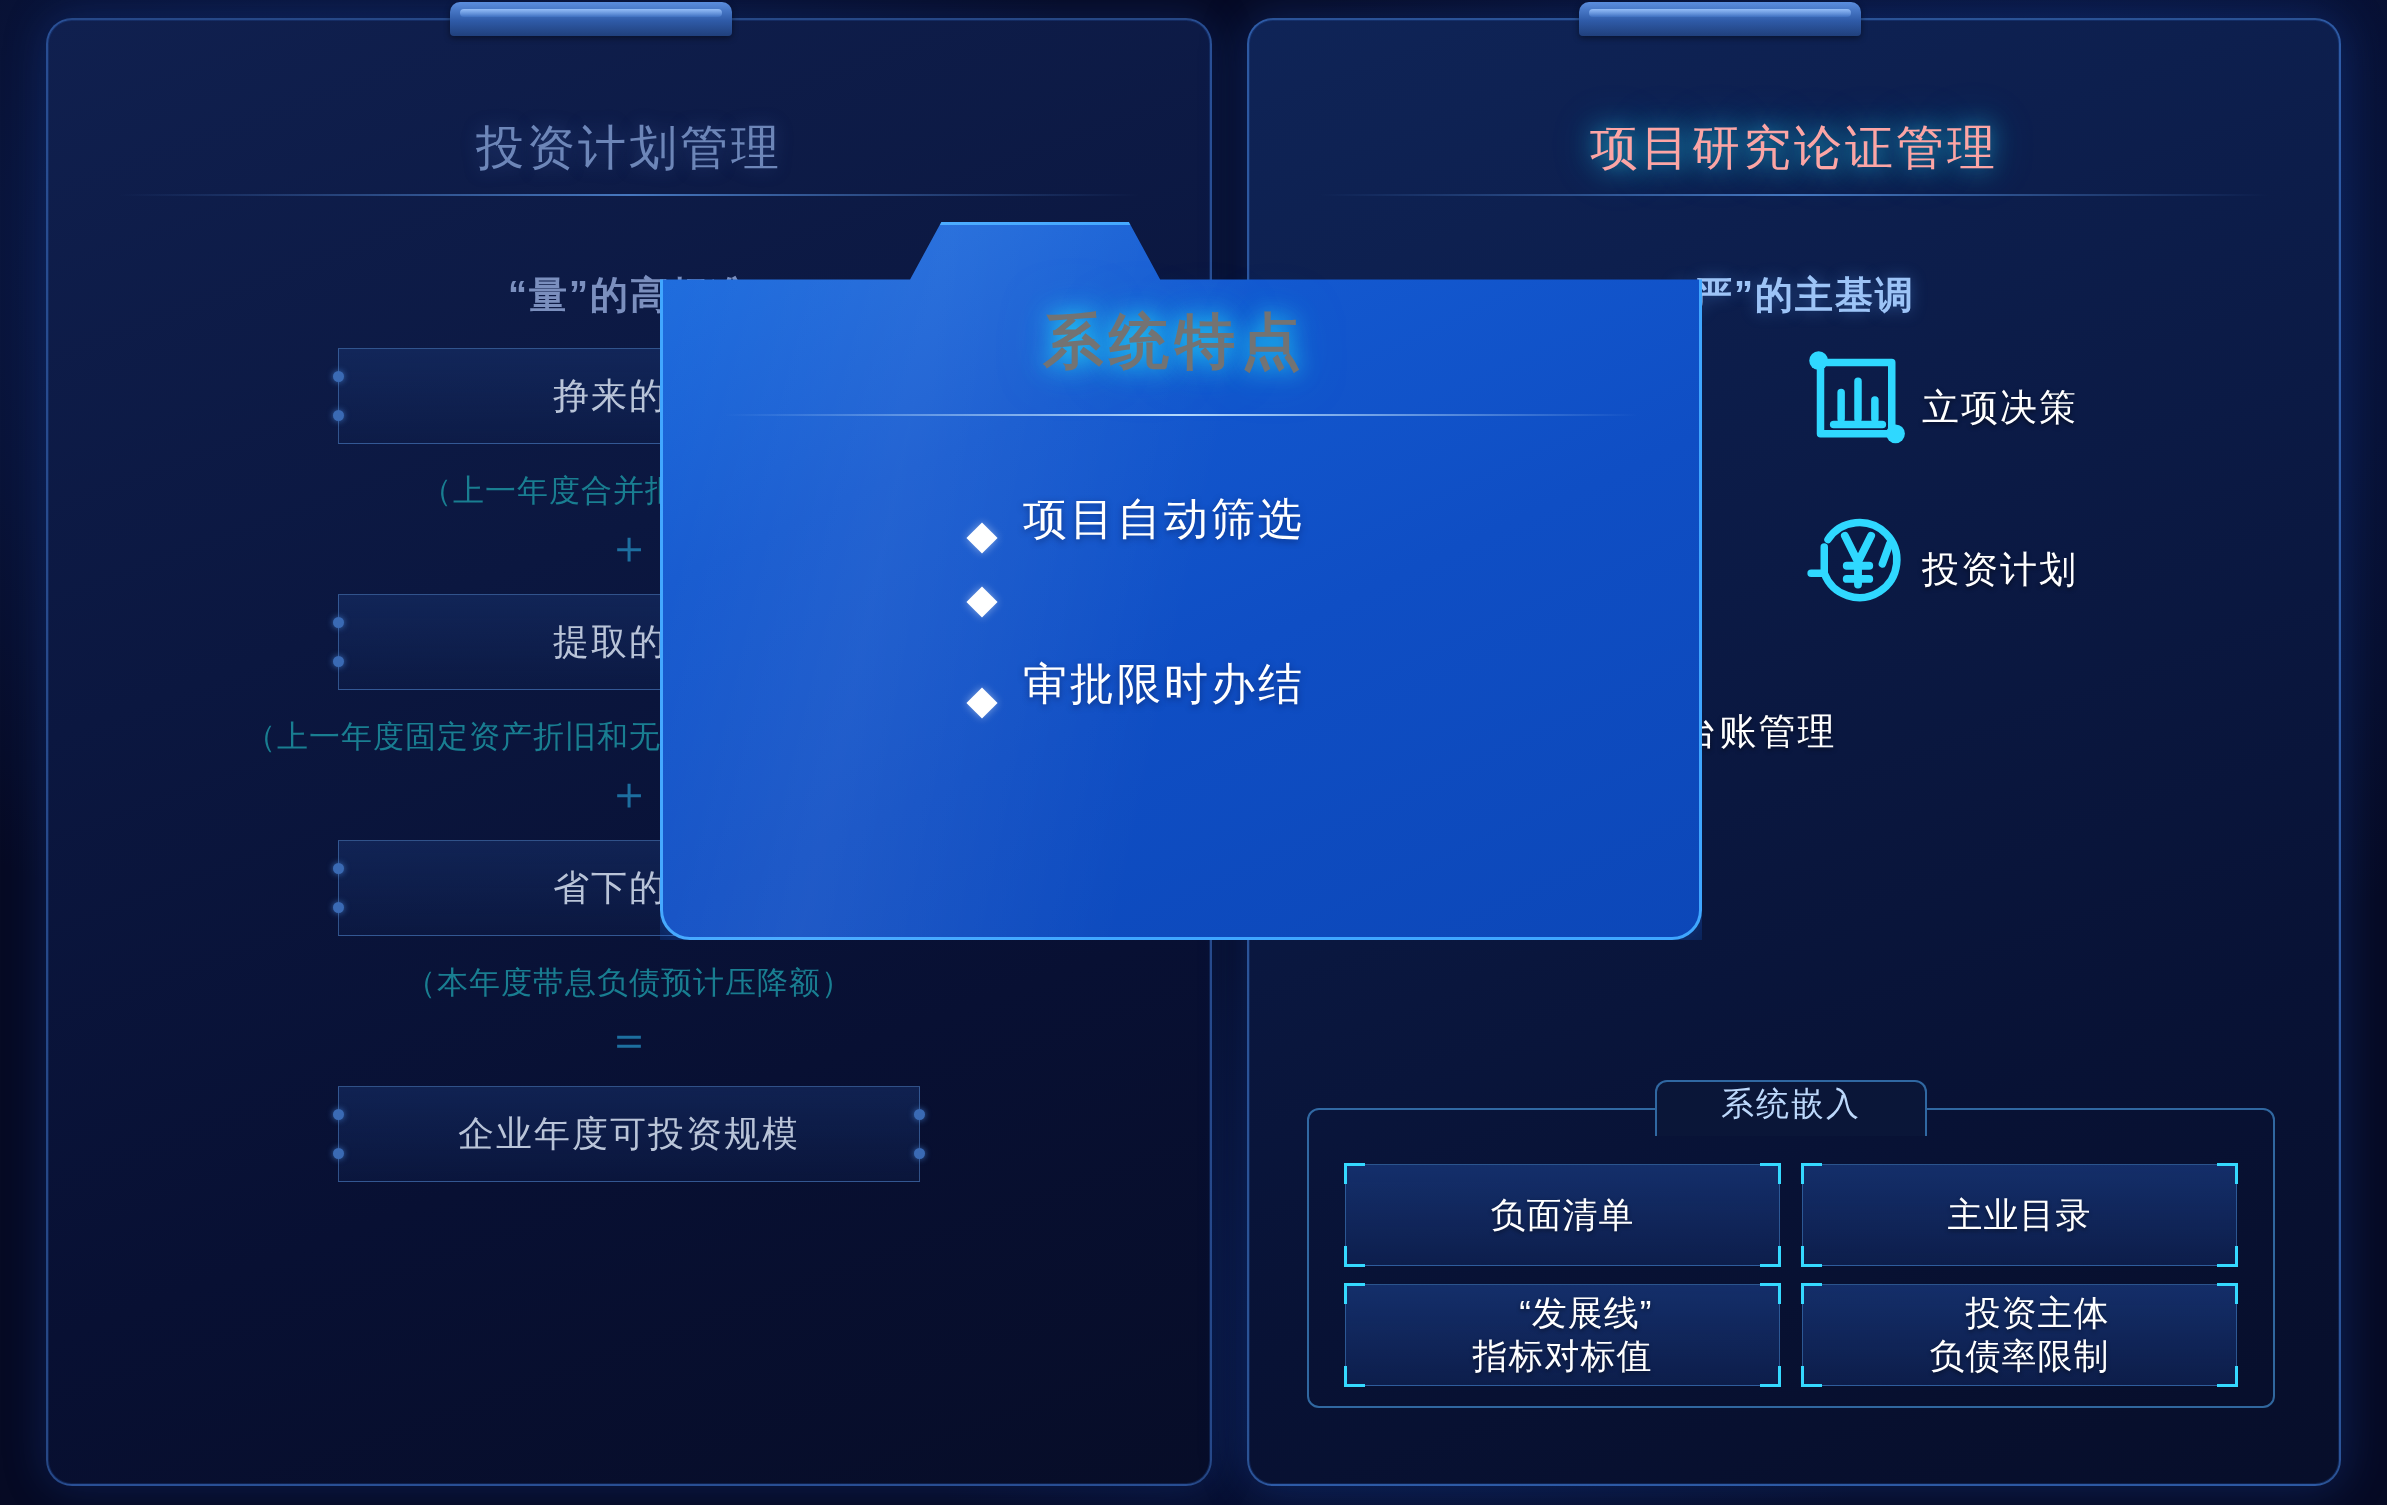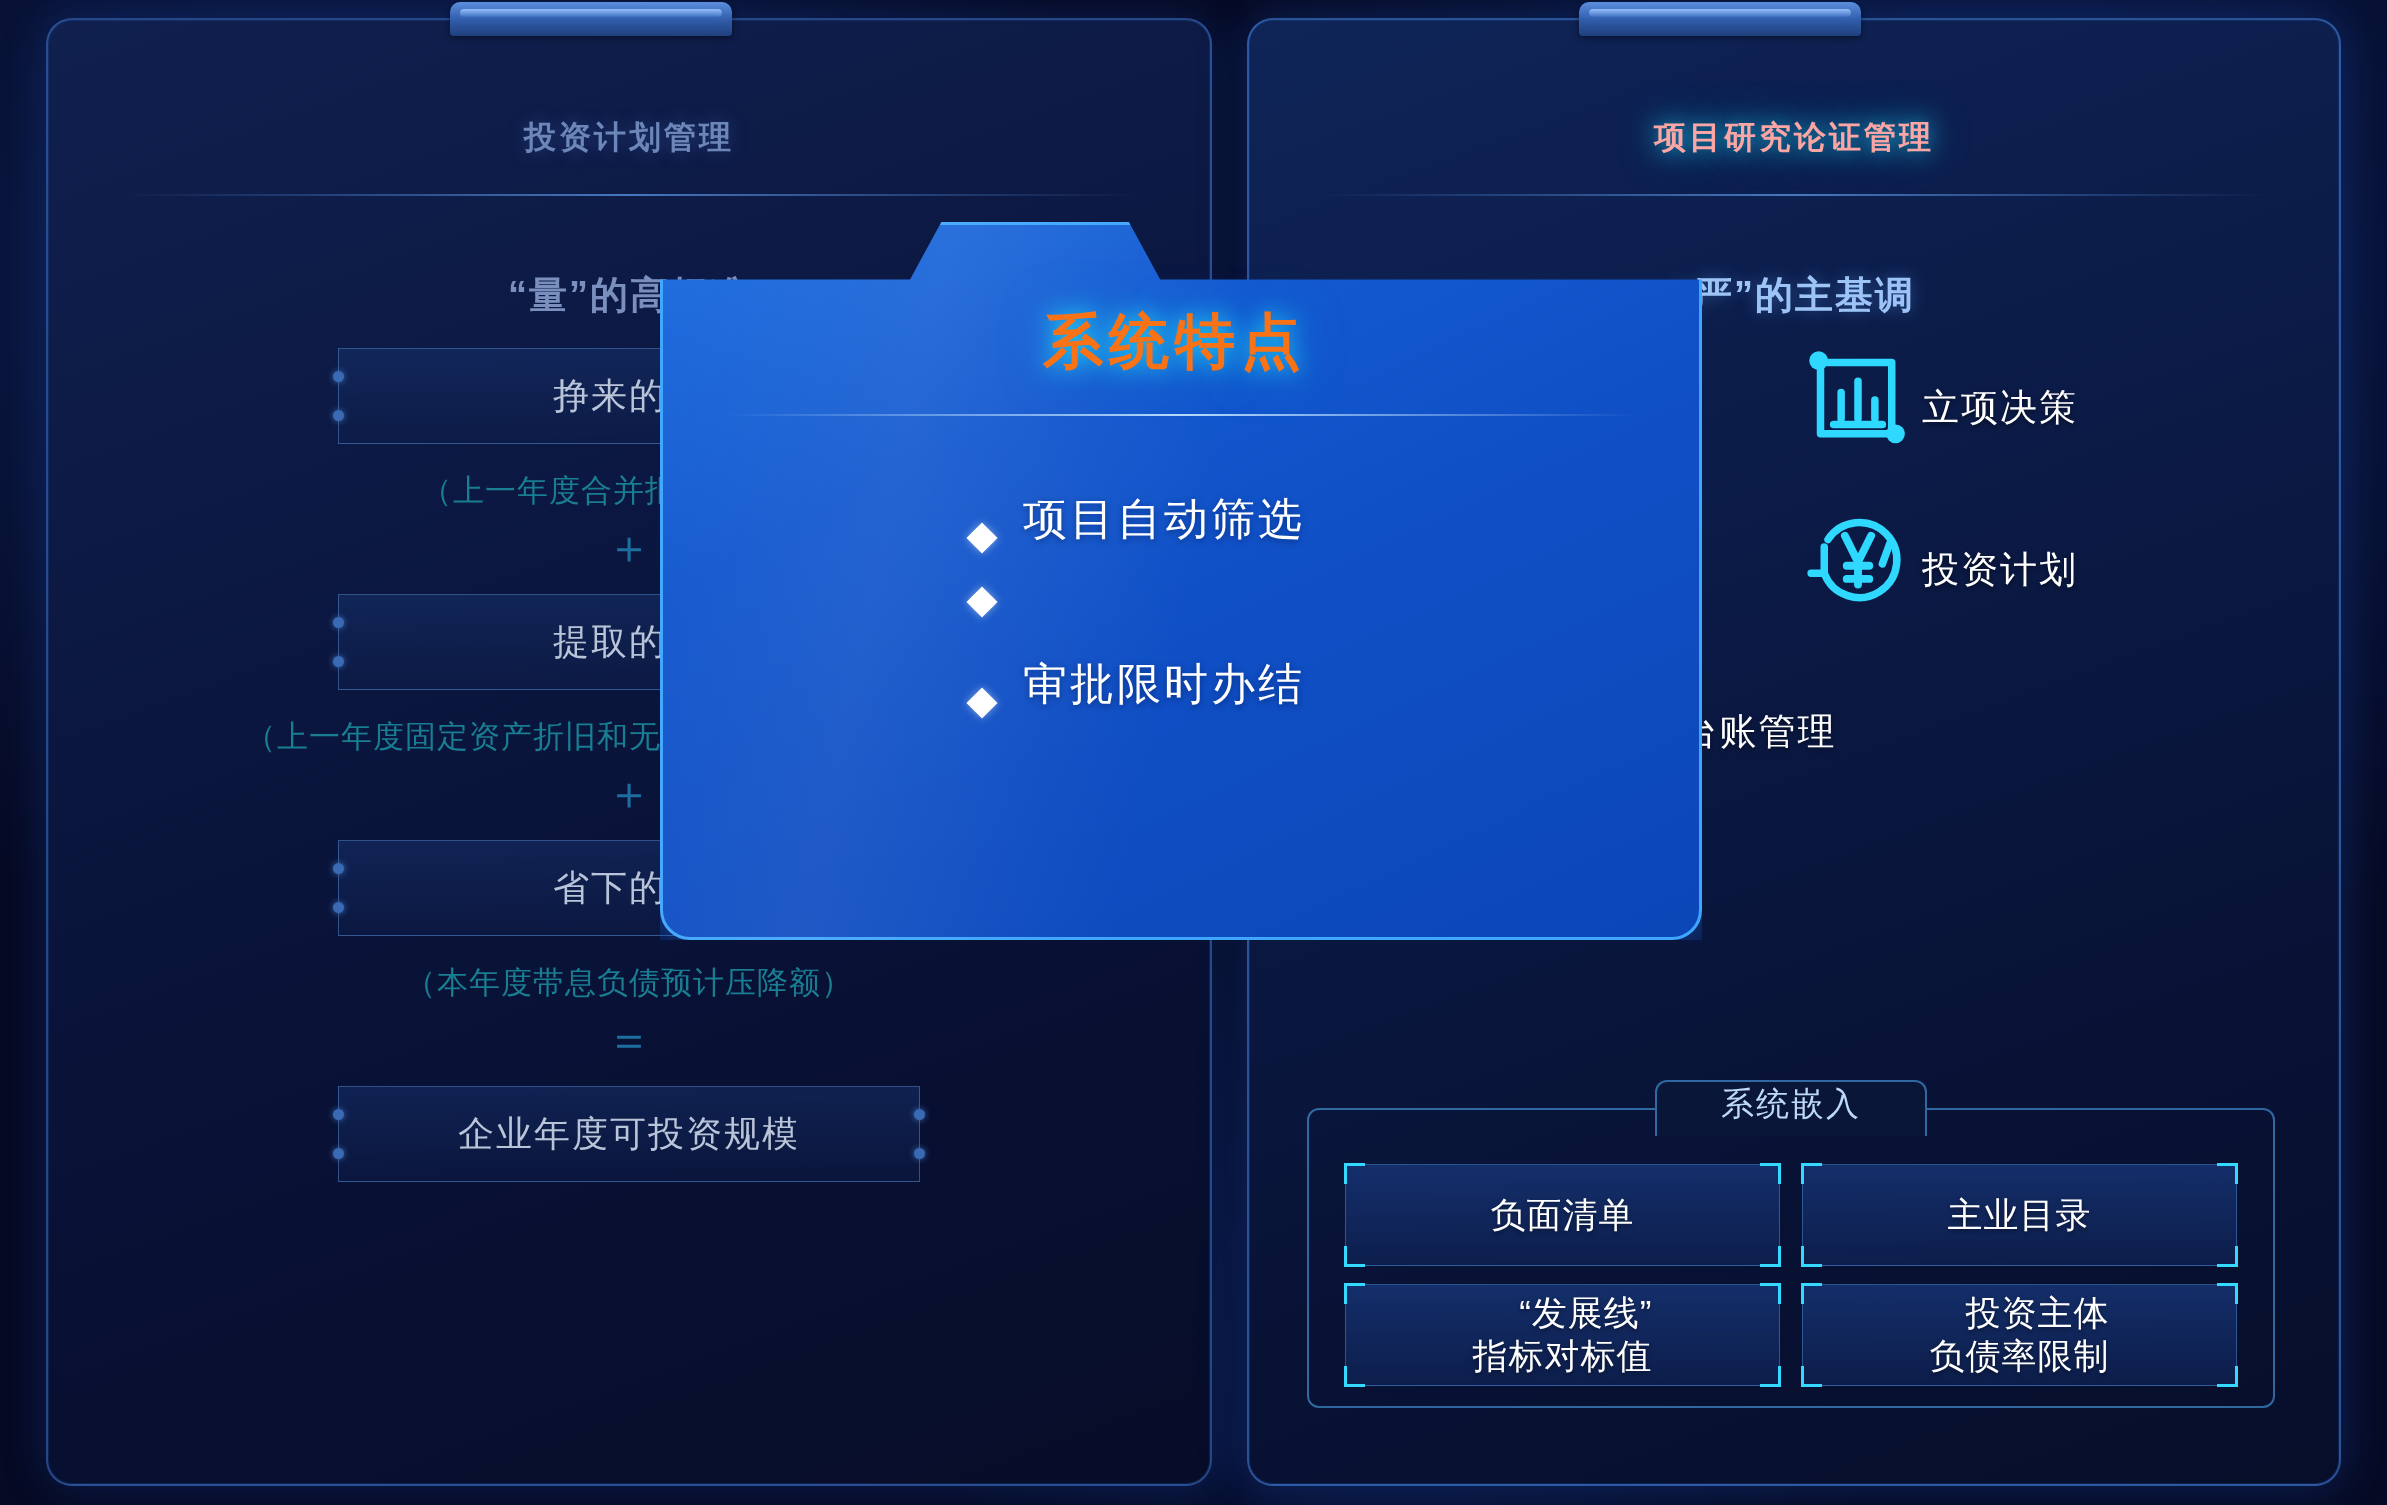--- a/index.html
+++ b/index.html
@@ -36,21 +36,21 @@
   }
   
   .tab{position:absolute;top:-16px;height:34px;border-radius:10px 10px 4px 4px;
     background:linear-gradient(180deg,#5b8ede 0%,#2f5ba8 55%,#20407c 100%);
     box-shadow:0 2px 6px rgba(0,0,0,.45);}
   .tab:after{content:"";position:absolute;left:10px;right:10px;top:7px;height:8px;border-radius:5px;
     background:linear-gradient(180deg,rgba(160,200,255,.85),rgba(80,140,230,.25));}
   .panel-left .tab{left:404px;width:282px;}
   .panel-right .tab{left:332px;width:282px;}
 
-  .panel-title{position:absolute;left:0;right:0;text-align:center;font-size:32px;font-weight:700;letter-spacing:3px;}
+  .panel-title{position:absolute;left:0;right:0;text-align:center;font-size:48px;font-weight:400;letter-spacing:3px;}
   .panel-left .panel-title{top:98px;color:#6d86b8;text-shadow:0 0 18px rgba(80,120,200,.35);}
   .panel-right .panel-title{top:98px;color:#fca5a5;text-shadow:0 0 22px rgba(40,230,255,.75),0 0 46px rgba(20,180,255,.45);}
   .title-rule{position:absolute;left:72px;right:72px;height:2px;
     background:linear-gradient(90deg,rgba(70,130,215,0),rgba(90,150,230,.75),rgba(70,130,215,0));}
   .panel-left .title-rule{top:176px;}
   .panel-right .title-rule{top:176px;}
 
   .panel-sub{position:absolute;left:0;right:0;text-align:center;font-size:38px;font-weight:700;letter-spacing:2px;}
   .panel-left .panel-sub{top:252px;color:#7b8fbe;}
   .panel-right .panel-sub{top:252px;color:#9dc4f7;text-shadow:0 0 16px rgba(90,160,250,.4);}
@@ -103,21 +103,21 @@
     border:3px solid #3fa6ff;
     border-radius:30px;
     box-shadow:0 0 60px rgba(30,110,230,.55), 0 0 120px rgba(20,80,200,.35);
     clip-path:polygon(0% 8%, 0% 8%, 24% 8%, 27% 0%, 45% 0%, 48% 8%, 100% 8%, 100% 100%, 0% 100%);
   }
   .overlay-inner{position:absolute;inset:0;border-radius:30px;overflow:hidden;
      clip-path:polygon(0% 8%, 0% 8%, 24% 8%, 27% 0%, 45% 0%, 48% 8%, 100% 8%, 100% 100%, 0% 100%);}
   .ov-sheen{position:absolute;left:-10%;top:-20%;width:60%;height:150%;transform:rotate(12deg);
     background:linear-gradient(90deg,rgba(255,255,255,0),rgba(255,255,255,.07),rgba(255,255,255,0));}
   .ov-title{position:absolute;left:0;right:12px;top:80px;text-align:center;
-    font-size:60px;font-weight:700;color:#f97316;letter-spacing:6px;
+    font-size:60px;font-weight:700;color:#737373;letter-spacing:6px;
     text-shadow:0 0 22px rgba(40,240,255,.8),0 0 48px rgba(20,190,255,.5);}
   .ov-rule{position:absolute;left:64px;right:64px;top:192px;height:2px;
     background:linear-gradient(90deg,rgba(150,210,255,0),rgba(190,225,255,.95),rgba(150,210,255,0));}
   .ov-list{position:absolute;left:0;right:0;top:268px;}
   .ov-item{display:flex;align-items:flex-end;justify-content:flex-start;
     width:420px;margin:0 auto 42px auto;}
   .ov-item .dia{width:22px;height:22px;background:#fff;transform:rotate(45deg);margin-right:30px;flex:0 0 auto;
     box-shadow:0 0 8px rgba(255,255,255,.45);}
   .ov-item .t{font-size:44px;color:#fff;letter-spacing:3px;text-shadow:0 2px 6px rgba(0,20,70,.5);}
 </style>

